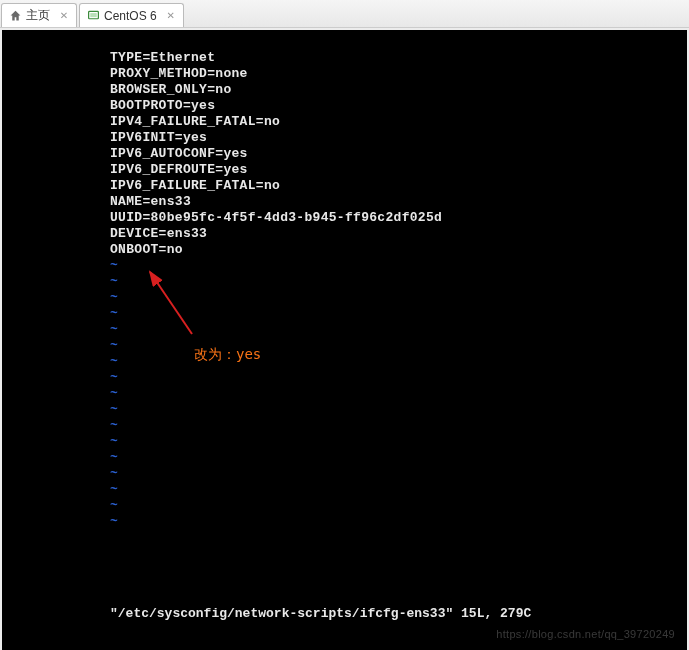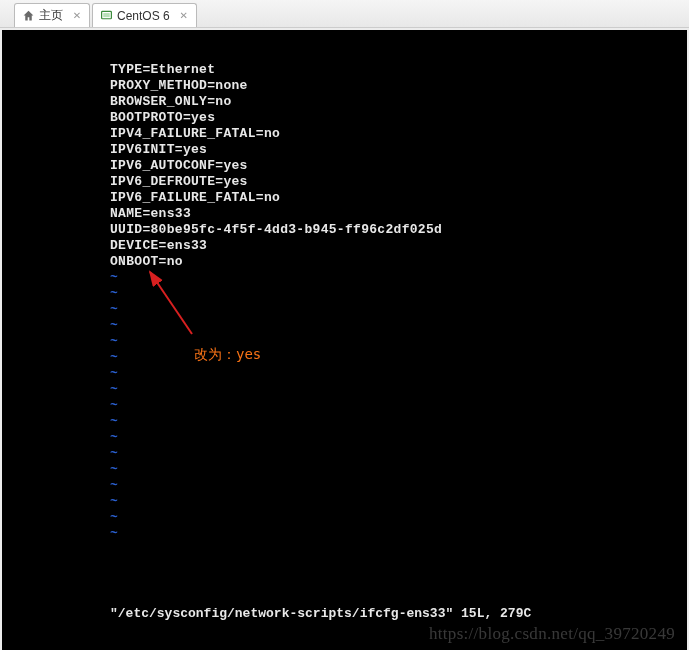--- a/index.html
+++ b/index.html
@@ -10,21 +10,21 @@
       height: 650px;
       overflow: hidden;
       position: relative;
     }
     .tab-bar {
       height: 28px;
       background: linear-gradient(#f5f5f5, #e8e8e8);
       border-bottom: 1px solid #ccc;
       display: flex;
       align-items: flex-end;
-      padding-left: 14px;
+      padding-left: 1px;
     }
     .tab {
       height: 24px;
       background: #fff;
       border: 1px solid #bbb;
       border-bottom: none;
       border-radius: 3px 3px 0 0;
       display: flex;
       align-items: center;
       padding: 0 6px;
@@ -41,21 +41,21 @@
       font-size: 10px;
       margin-left: 4px;
       display:flex; align-items:center; justify-content:center;
       cursor: pointer;
     }
     .terminal {
       background: #000;
       width: 685px;
       height: 620px;
       margin: 2px;
-      padding: 32px 0 0 0;
+      padding: 20px 0 0 0;
       font-family: "Courier New", monospace;
       font-size: 13px;
       color: #d0d0d0;
       position: relative;
       overflow: hidden;
       line-height: 16px;
     }
     .config-line {
       padding-left: 108px;
       white-space: pre;
@@ -89,22 +89,22 @@
       left: 108px;
       color: #e8e8e8;
       font-weight: bold;
       white-space: pre;
     }
     .watermark {
       position: absolute;
       bottom: 8px;
       right: 12px;
       color: rgba(160,160,160,0.35);
-      font-family: Liberation Serif, serif;
-      font-size: 17px;
+      font-family: Liberation Sans, sans-serif;
+      font-size: 11px;
       letter-spacing: 0.3px;
     }
   </style>
 </head>
 <body>
 
 <div class="tab-bar">
   <div class="tab">
     <span class="icon">
       <svg width="13" height="13" viewBox="0 0 16 16">

